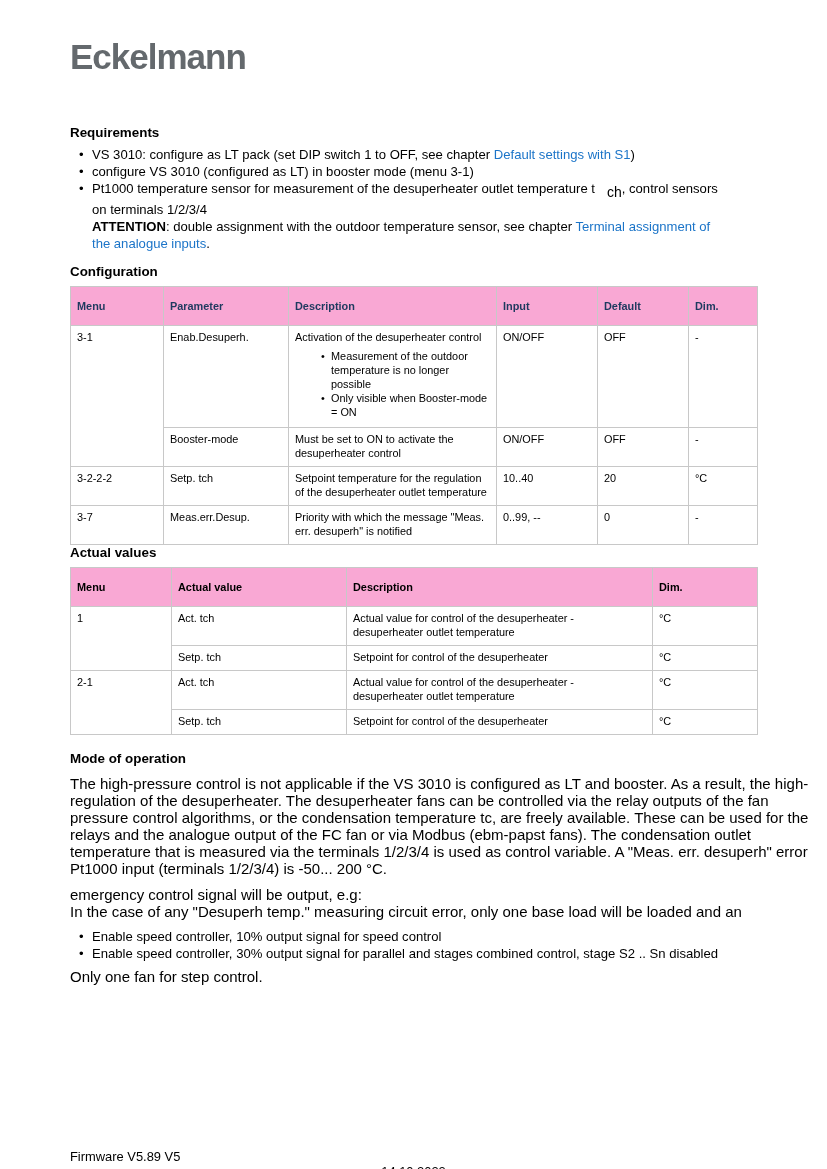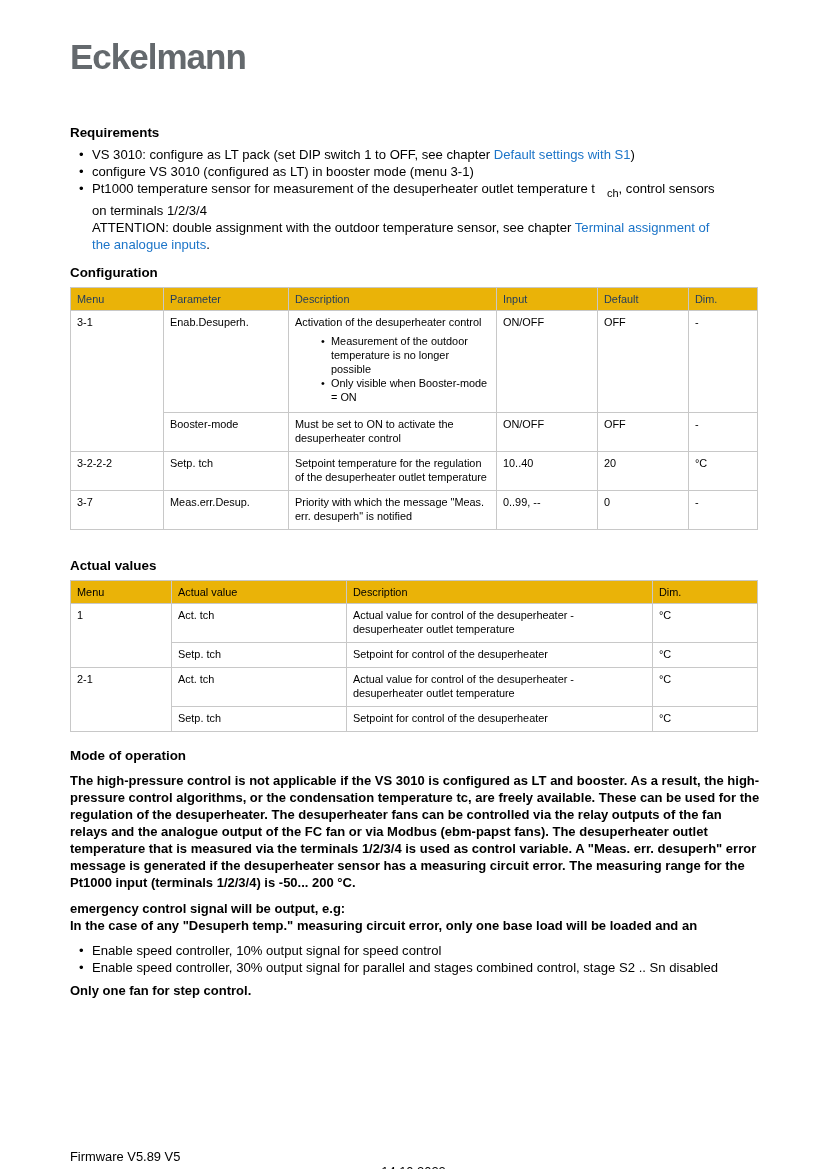--- a/index.html
+++ b/index.html
@@ -17,44 +17,44 @@
     font-size:35px; font-weight:bold;
     color:#64696D; letter-spacing:-1px;
     line-height:34px;
   }
   .content { margin:0 70px; width:687px; }
   h2.sect {
     font-size:13.4px; font-weight:bold; line-height:15px;
   }
   .h-req { margin-top:51px; }
   .h-conf { margin-top:12px; margin-bottom:7px; }
-  .h-act { margin-top:28px; margin-bottom:7px; }
+  .h-act { margin-top:0; margin-bottom:7px; }
   .h-mode { margin-top:16px; margin-bottom:9px; }
-  .body-txt { font-size:13px; line-height:17px;font-weight:bold; }
+  .body-txt { font-size:15px; line-height:17px; }
   ul.blist { list-style:none; margin-top:6px; }
   ul.blist > li { position:relative; padding-left:22px; font-size:13.1px; line-height:17px; }
   ul.blist > li::before { content:"\2022"; position:absolute; left:9px; top:0; }
   .ln { display:block; white-space:nowrap; }
   a.doclink { color:#1B74C8; text-decoration:none; cursor:pointer; }
-  sub.ss { font-size:11px;padding-left:12px; }
-  b.attn { font-weight:normal; }
+  sub.ss { font-size:14px;padding-left:12px; }
+  b.attn { font-weight:bold; }
 
   table.doc {
     border-collapse:collapse; table-layout:fixed;
     width:687px;
     font-size:10.9px; line-height:14px;
   }
   table.doc th, table.doc td {
     border:1px solid #C8C8C8;
     vertical-align:top;
     text-align:left;
     padding:4px 6px 6px 6px;
     overflow:hidden;
   }
-  table.doc th { background:#eab308; font-weight:normal; padding:4px 6px; }
+  table.doc th { background:#f9a8d4; font-weight:bold; padding:12px 6px; }
   table.conf th { color:#1E3A5F; }
   table.act th { color:#000000; }
   ul.cell-bullets { list-style:none; margin:5px 0 2px 0; padding-left:26px; }
   ul.cell-bullets > li { position:relative; padding-left:10px; }
   ul.cell-bullets > li::before { content:"\2022"; position:absolute; left:0; top:0; }
 
   .mode-p { margin-top:9px; }
   .mode-p:first-of-type { margin-top:0; }
   ul.mode-bullets { list-style:none; margin-top:8px; }
   ul.mode-bullets > li { position:relative; padding-left:22px; font-size:13.1px; line-height:17px; white-space:nowrap; }
@@ -194,25 +194,24 @@
           <td>Setpoint for control of the desuperheater</td>
           <td>°C</td>
         </tr>
       </tbody>
     </table>
 
     <h2 class="sect h-mode">Mode of operation</h2>
 
     <p class="body-txt mode-p">
       <span class="ln">The high-pressure control is not applicable if the VS 3010 is configured as LT and booster. As a result, the high-</span>
+      <span class="ln">regulation of the desuperheater. The desuperheater fans can be controlled via the relay outputs of the fan</span>
       <span class="ln">pressure control algorithms, or the condensation temperature tc, are freely available. These can be used for the</span>
-      <span class="ln">regulation of the desuperheater. The desuperheater fans can be controlled via the relay outputs of the fan</span>
-      <span class="ln">relays and the analogue output of the FC fan or via Modbus (ebm-papst fans). The desuperheater outlet</span>
+      <span class="ln">relays and the analogue output of the FC fan or via Modbus (ebm-papst fans). The condensation outlet</span>
       <span class="ln">temperature that is measured via the terminals 1/2/3/4 is used as control variable. A "Meas. err. desuperh" error</span>
-      <span class="ln">message is generated if the desuperheater sensor has a measuring circuit error. The measuring range for the</span>
       <span class="ln">Pt1000 input (terminals 1/2/3/4) is -50... 200 °C.</span>
     </p>
 
     <p class="body-txt mode-p">
       <span class="ln">emergency control signal will be output, e.g:</span>
       <span class="ln">In the case of any "Desuperh temp." measuring circuit error, only one base load will be loaded and an</span>
     </p>
 
     <ul class="mode-bullets">
       <li>Enable speed controller, 10% output signal for speed control</li>

